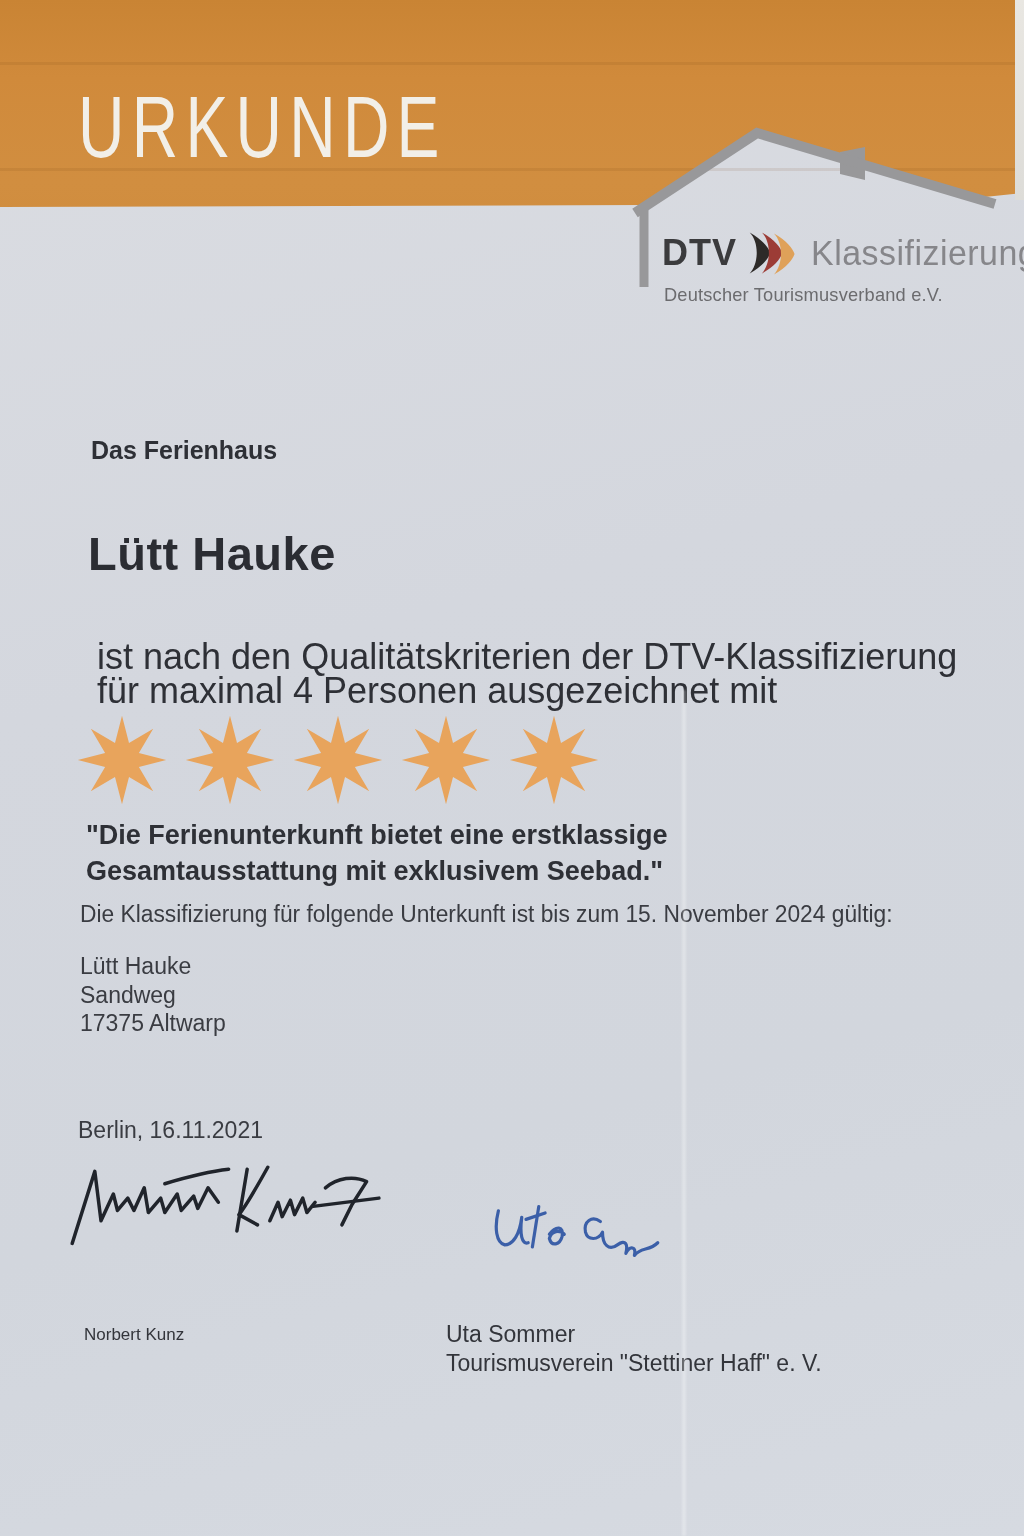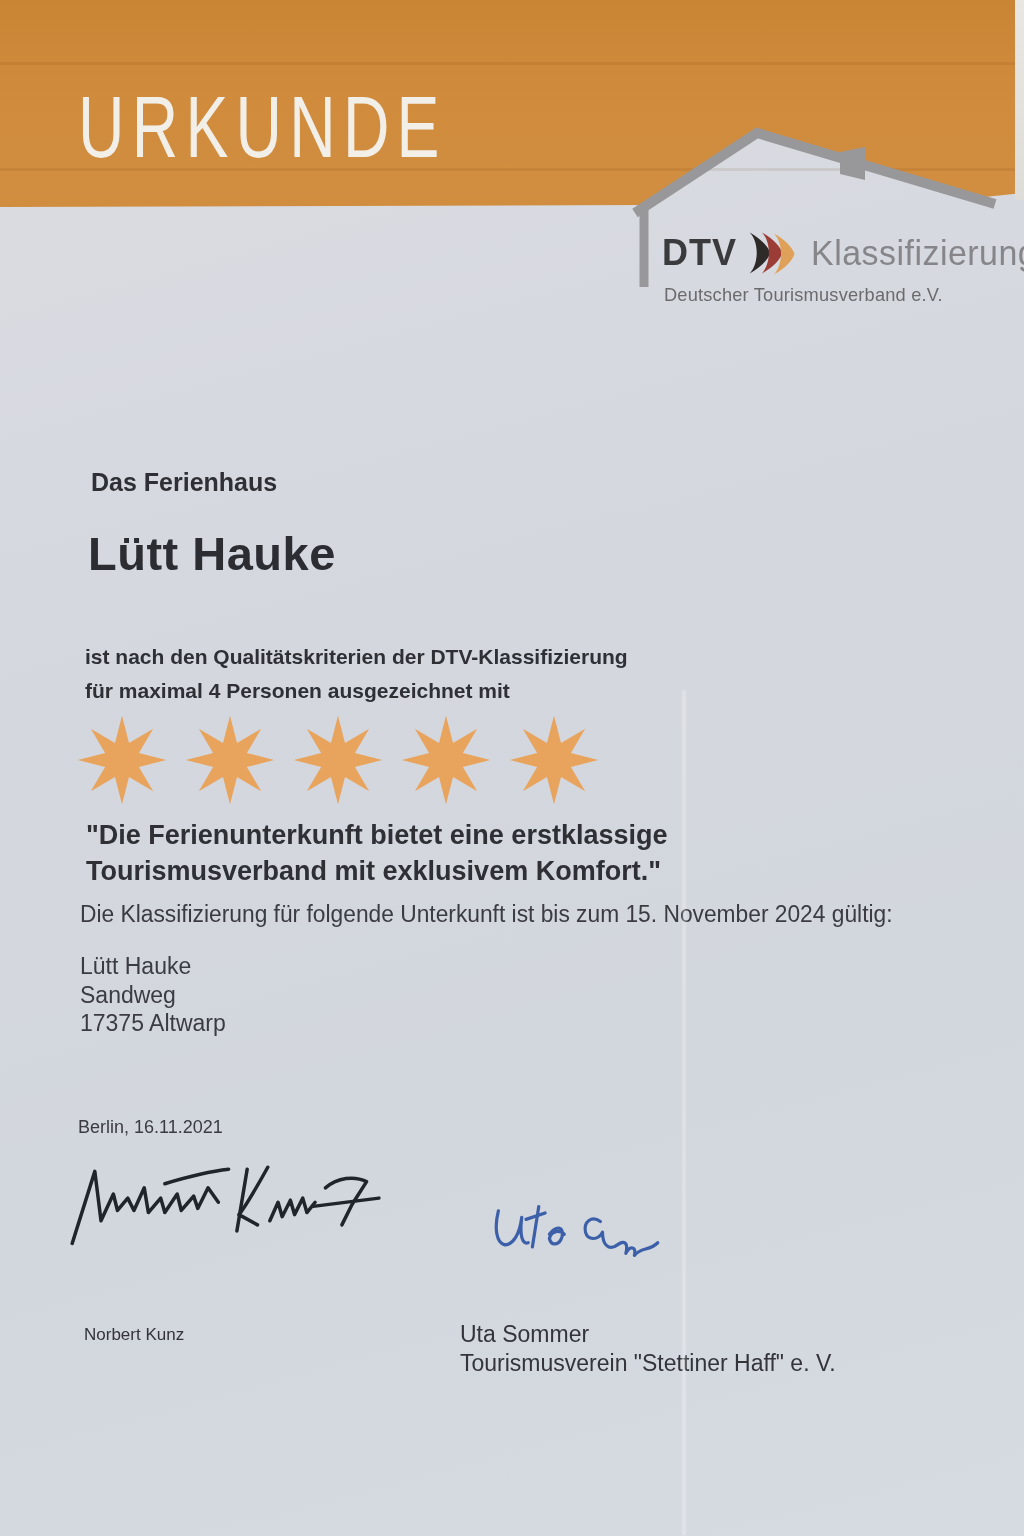--- a/index.html
+++ b/index.html
@@ -28,33 +28,33 @@
   .logo-row {
     position:absolute; left:662px; top:229px; z-index:4;
     display:flex; align-items:center; gap:9px;
   }
   .logo-dtv { font-size:36px; font-weight:700; color:#3b3b3d; letter-spacing:1px;text-align:center; }
   .logo-klass { font-size:35px; font-weight:400; color:#86868a; letter-spacing:0.5px; transform:scaleX(0.97); transform-origin:left center; }
   .logo-sub {
     position:absolute; left:664px; top:284px; z-index:4;
     font-size:19px; color:#6b6b6e; letter-spacing:0.2px; transform:scaleX(0.96); transform-origin:left top;
   }
-  .intro { position:absolute; left:91px; top:436px; font-size:25px; font-weight:700; color:#2e3036;margin-top:32px; }
+  .intro { position:absolute; left:91px; top:436px; font-size:25px; font-weight:700; color:#2e3036; }
   .prop-name { position:absolute; left:88px; top:526px; font-size:47px; font-weight:700; color:#2b2d33; letter-spacing:0.5px; }
-  .award { position:absolute; left:85px; top:640px; font-size:21px; font-weight:700; color:#2e3036; line-height:34px; }
+  .award { position:absolute; left:97px; top:640px; font-size:36px; font-weight:400; color:#2e3036; line-height:34px; }
   .stars-row { position:absolute; left:74px; top:712px; display:flex; gap:12px; z-index:2; }
   .quote { position:absolute; left:86px; top:817px; font-size:27px; font-weight:700; color:#2e3036; line-height:36px; }
   .validity { position:absolute; left:80px; top:901px; font-size:23px; color:#3a3c42; transform:scaleX(0.99); transform-origin:left top; }
   .address { position:absolute; left:80px; top:952px; font-size:23px; color:#3a3c42; line-height:28.5px; }
-  .pd-left  { position:absolute; left:78px;  top:1117px; font-size:18px; color:#3a3c42; }
+  .pd-left  { position:absolute; left:78px;  top:1117px; font-size:23px; color:#3a3c42; }
   .pd-right { position:absolute; left:465px; top:1117px; font-size:23px; color:#3a3c42; }
   .sig-n { position:absolute; left:66px;  top:1156px; z-index:2; }
   .sig-u { position:absolute; left:488px; top:1196px; z-index:2; }
   .who-left  { position:absolute; left:84px;  top:1320px; font-size:17px; color:#33353b; line-height:29px; }
-  .who-right { position:absolute; left:460px; top:1320px; font-size:23px; color:#33353b; line-height:29px; }
+  .who-right { position:absolute; left:446px; top:1320px; font-size:23px; color:#33353b; line-height:29px; }
   .crease-v { position:absolute; left:682px; top:690px; width:4px; height:846px; background:rgba(255,255,255,0.30); z-index:1; filter:blur(1px); }
 </style>
 </head>
 <body>
 
 <div class="page">
 
   <div class="band"></div>
   <div class="band-crease" style="top:62px"></div>
   <div class="band-crease" style="top:168px"></div>
@@ -105,21 +105,21 @@
       <polygon points="50,4 57.3,32.4 82.5,17.5 67.6,42.7 96,50 67.6,57.3 82.5,82.5 57.3,67.6 50,96 42.7,67.6 17.5,82.5 32.4,57.3 4,50 32.4,42.7 17.5,17.5 42.7,32.4" fill="#e8a45c"></polygon>
     </svg>
 
     <svg width="96" height="96" viewBox="0 0 100 100">
       <polygon points="50,4 57.3,32.4 82.5,17.5 67.6,42.7 96,50 67.6,57.3 82.5,82.5 57.3,67.6 50,96 42.7,67.6 17.5,82.5 32.4,57.3 4,50 32.4,42.7 17.5,17.5 42.7,32.4" fill="#e8a45c"></polygon>
     </svg>
   </div>
 
   <div class="quote">
     <div>"Die Ferienunterkunft bietet eine erstklassige</div>
-    <div>Tourismusverband mit exklusivem Komfort."</div>
+    <div>Gesamtausstattung mit exklusivem Seebad."</div>
   </div>
 
   <div class="validity">Die Klassifizierung für folgende Unterkunft ist bis zum 15. November 2024 gültig:</div>
 
   <div class="address">
     <div>Lütt Hauke</div>
     <div>Sandweg</div>
     <div>17375 Altwarp</div>
   </div>
 

